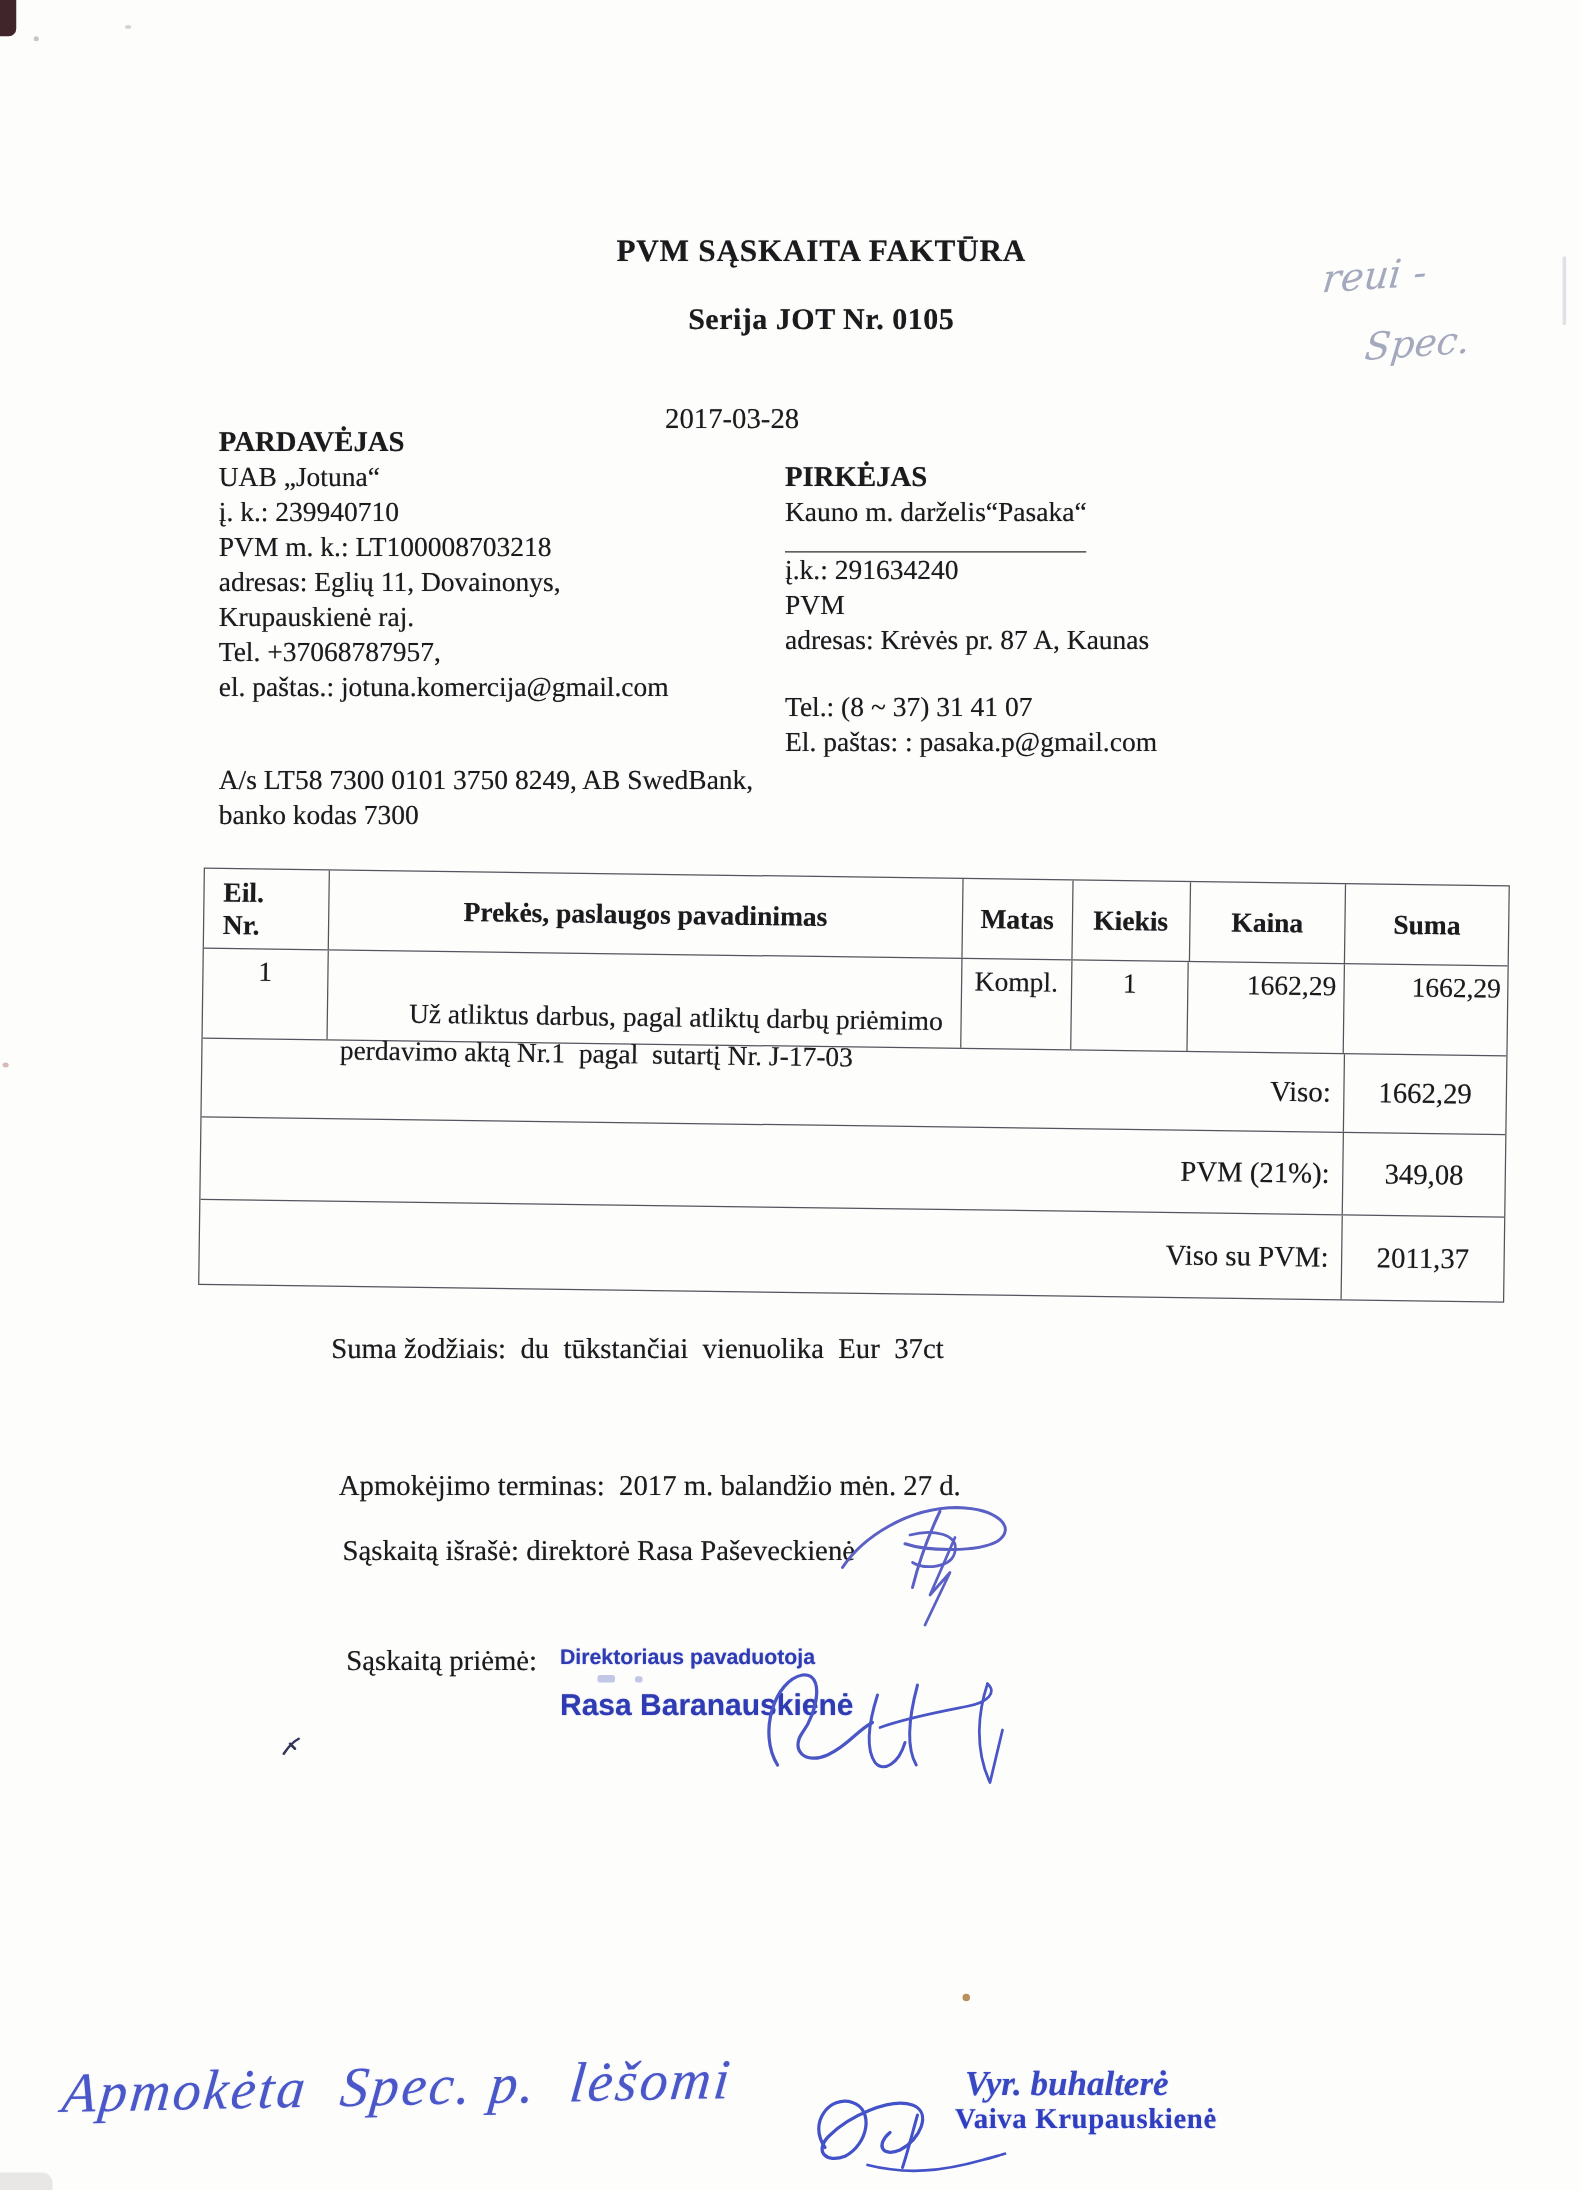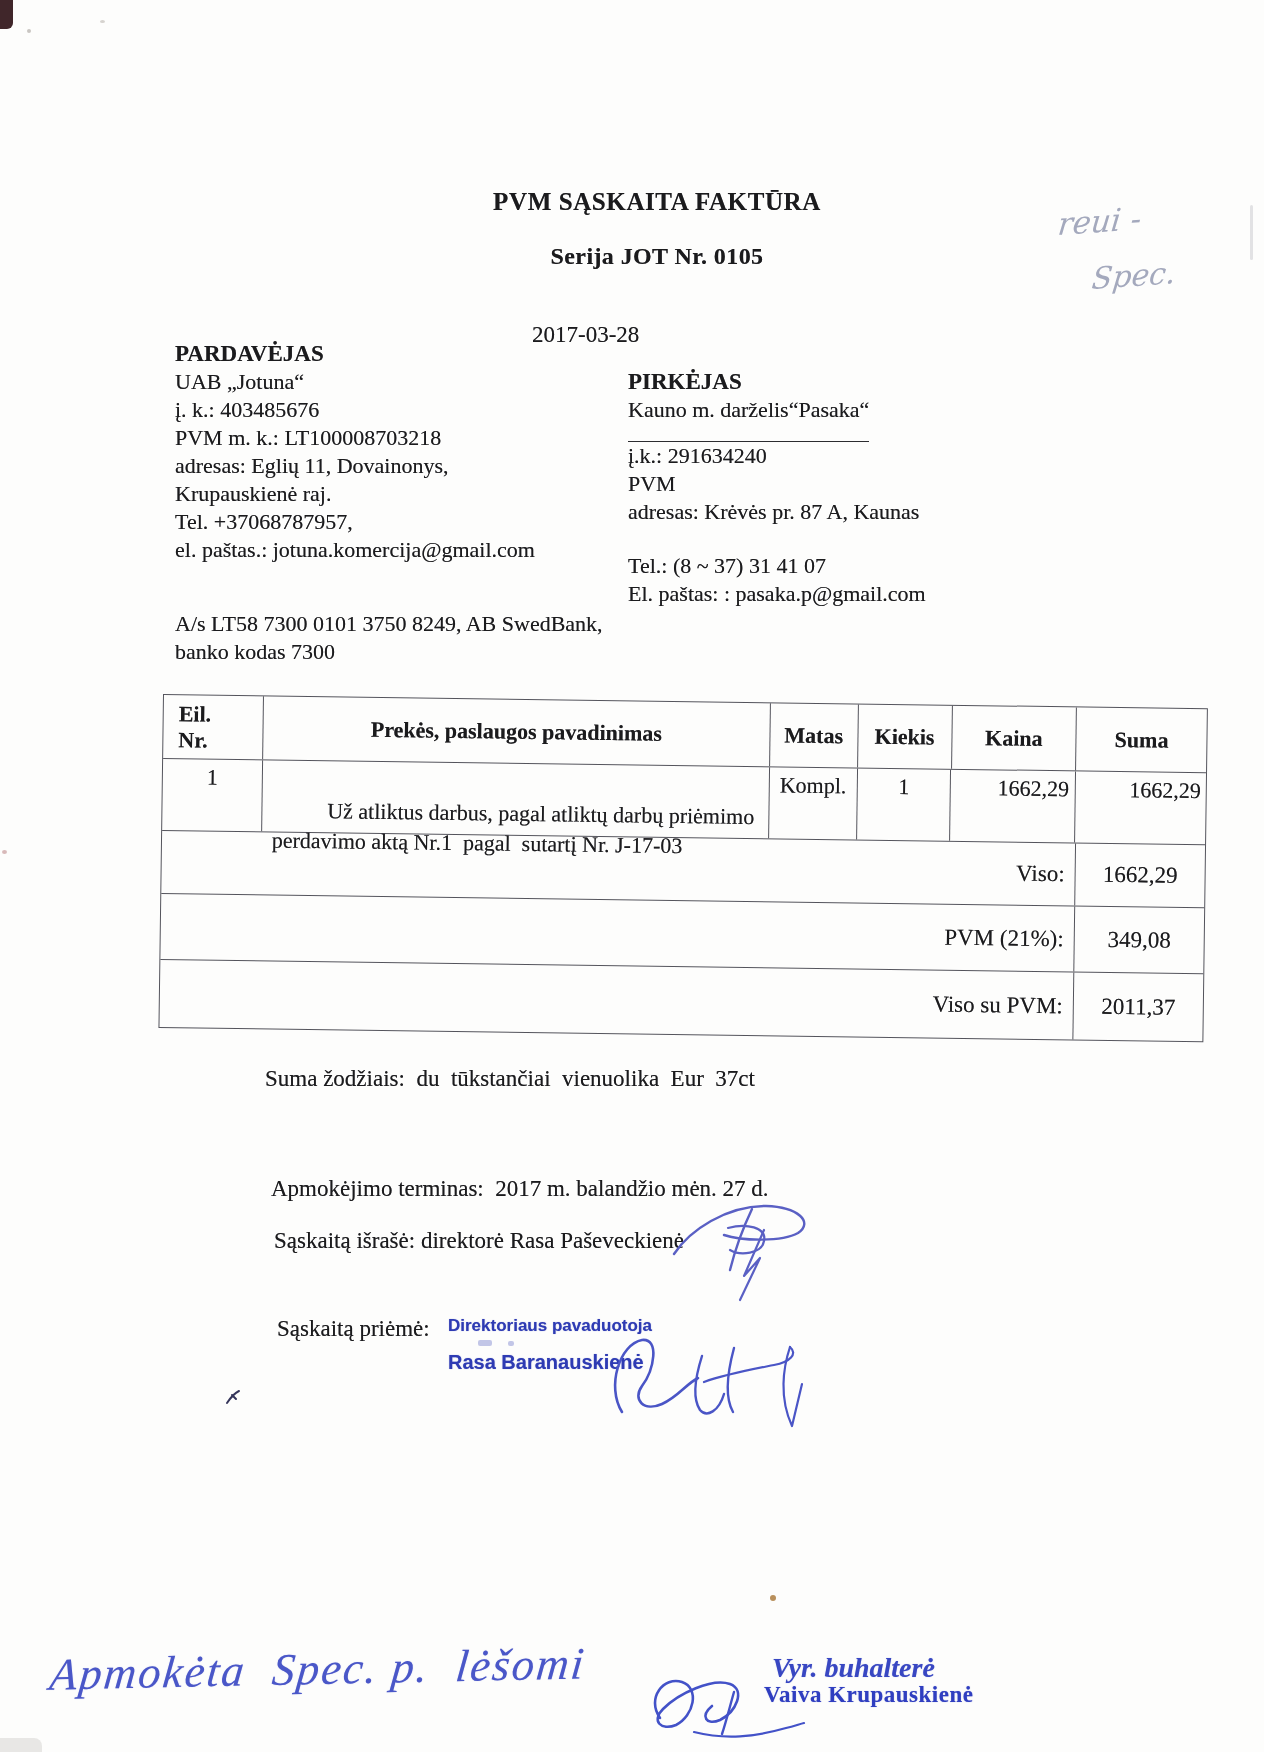--- a/index.html
+++ b/index.html
@@ -75,21 +75,21 @@
   <div class="t center b soft" style="top:188px;font-size:25px;letter-spacing:.6px;">PVM SĄSKAITA FAKTŪRA</div>
   <div class="t center b soft" style="top:243px;font-size:24px;letter-spacing:.4px;">Serija JOT Nr. 0105</div>
   <div class="t soft" style="left:507px;top:322px;font-size:23px;">2017-03-28</div>
 
   <div class="pencil" style="left:1058px;top:203px;font-size:31px;">reui -</div>
   <div class="pencil" style="left:1092px;top:258px;font-size:30px;">Spec.</div>
 
   <div class="block soft" style="left:175px;top:340px;">
     <div class="h">PARDAVĖJAS</div>
     <div>UAB „Jotuna“</div>
-    <div>į. k.: 403485676</div>
+    <div>į. k.: 239940710</div>
     <div>PVM m. k.: LT100008703218</div>
     <div>adresas: Eglių 11, Dovainonys,</div>
     <div>Krupauskienė raj.</div>
     <div>Tel. +37068787957,</div>
     <div>el. paštas.: jotuna.komercija@gmail.com</div>
   </div>
 
   <div class="block soft" style="left:628px;top:368px;">
     <div class="h">PIRKĖJAS</div>
     <div><span class="uname">Kauno m. darželis“Pasaka“</span></div>
@@ -152,21 +152,21 @@
     <path d="M84 13 C 74 34, 66 58, 62 74" stroke="#5a60c4" stroke-width="2.4"></path>
     <path d="M60 32 C 78 27, 99 31, 96 45 C 94 58, 72 60, 62 54" stroke="#5a60c4" stroke-width="2.2"></path>
     <path d="M96 34 L 76 80 L 92 62 L 72 104" stroke="#5a60c4" stroke-width="2.2"></path>
   </svg>
 
   <div class="t soft" style="left:252px;top:1316px;font-size:23px;">Sąskaitą priėmė:</div>
 
   <div class="stamp1" style="left:448px;top:1316px;font-size:17px;">Direktoriaus pavaduotoja</div>
   <div class="faintdot" style="left:478px;top:1340px;width:14px;height:6px;"></div>
   <div class="faintdot" style="left:508px;top:1341px;width:6px;height:5px;"></div>
-  <div class="stamp1" style="left:448px;top:1351px;font-size:20px;">Rasa Baranauskienė</div>
+  <div class="stamp1" style="left:448px;top:1351px;font-size:24px;">Rasa Baranauskienė</div>
 
   <svg style="left:602px;top:1326px;" width="210" height="120" viewBox="0 0 210 120">
     <path d="M20 86 C 4 60, 18 18, 40 14 C 58 12, 52 44, 40 60 C 30 74, 42 86, 60 78 C 76 71, 84 58, 96 52" stroke="#4a55c6" stroke-width="2.6"></path>
     <path d="M100 30 C 93 52, 90 72, 98 84 C 105 92, 117 85, 122 68" stroke="#4a55c6" stroke-width="2.4"></path>
     <path d="M132 22 C 125 48, 123 72, 131 86" stroke="#4a55c6" stroke-width="2.4"></path>
     <path d="M102 56 C 124 48, 152 43, 172 39 C 188 36, 196 28, 188 21" stroke="#4a55c6" stroke-width="2.2"></path>
     <path d="M188 21 C 181 42, 177 72, 190 100 L 200 58" stroke="#4a55c6" stroke-width="2.2"></path>
   </svg>
 
   <svg style="left:224px;top:1388px;" width="18" height="18" viewBox="0 0 18 18">

